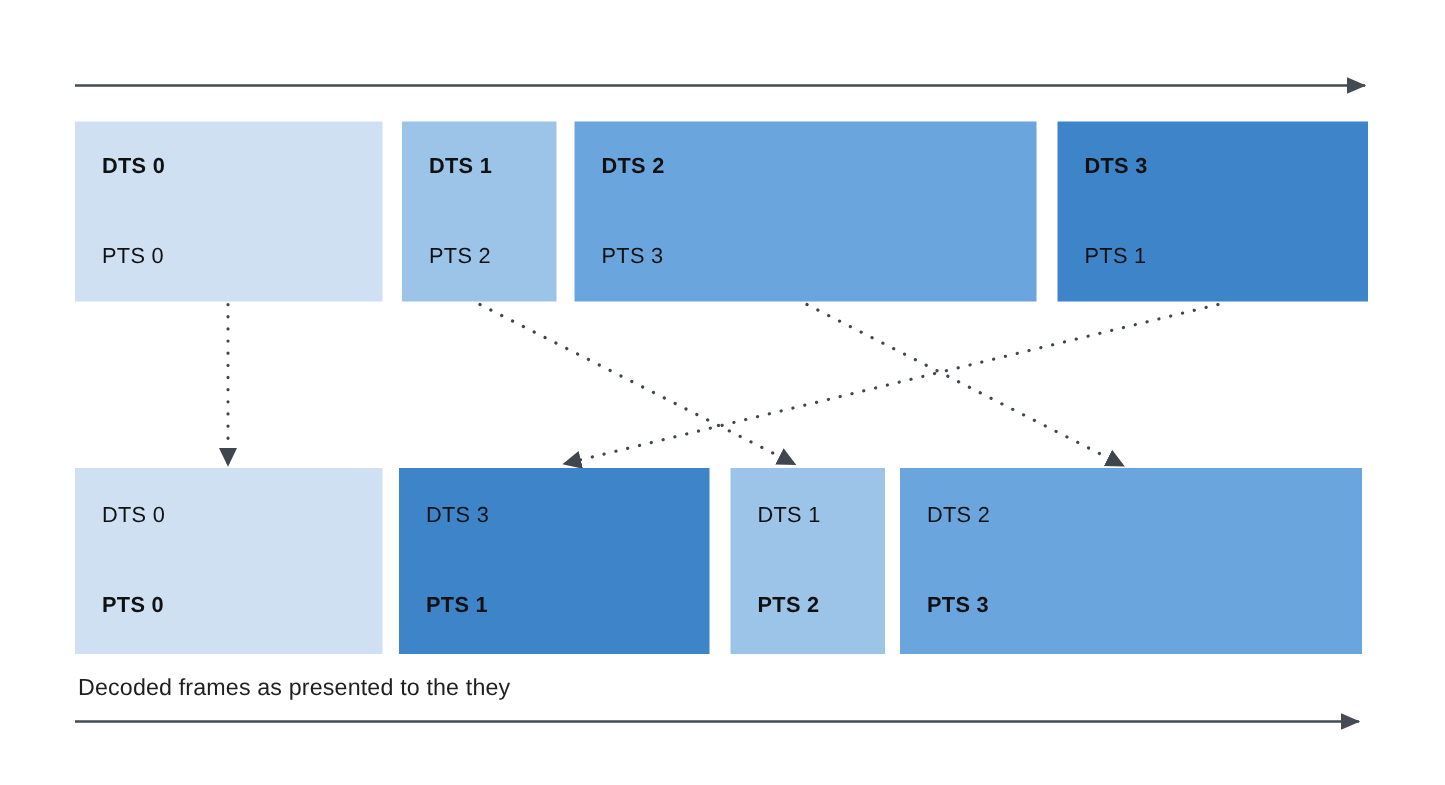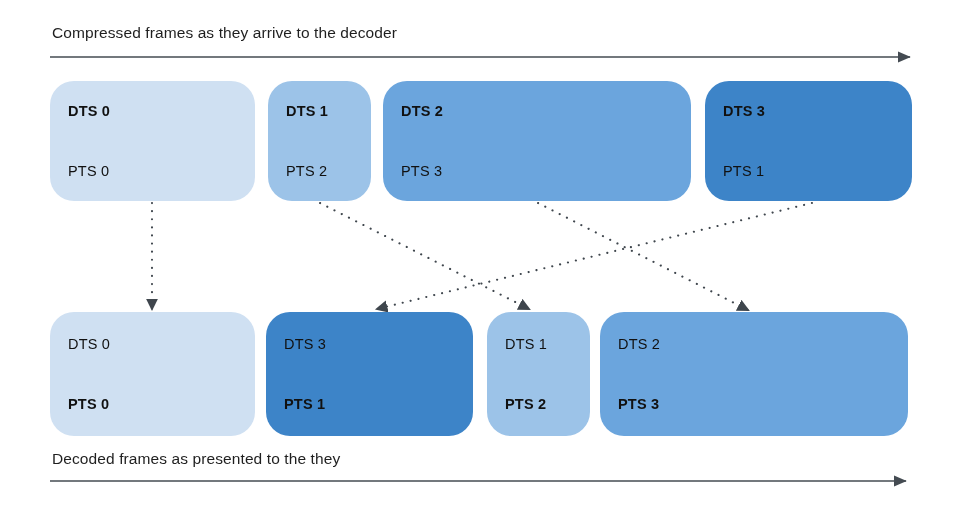--- a/index.html
+++ b/index.html
@@ -37,21 +37,20 @@
     width: 963px;
     height: 523px;
     pointer-events: none;
   }
 
   
   .frame-box {
     position: absolute;
     box-sizing: border-box;
     padding: 0;
-    border-radius: 24px;
   }
   .frame-label {
     position: absolute;
     font-size: 14.5px;
     color: #111111;
     white-space: nowrap;
     letter-spacing: 0.2px;
   }
   .frame-label.bold { font-weight: bold; }
 
@@ -60,21 +59,20 @@
   .row-top .lbl-pts { left: 18px; top: 82px; }
   
   .row-bottom .lbl-dts { left: 18px; top: 24px; }
   .row-bottom .lbl-pts { left: 18px; top: 84px; }
 </style>
 </head>
 <body>
 
 <div id="stage">
 
-  <div class="caption" id="caption-top">Compressed frames as they arrive to the decoder</div>
 
   <div class="caption" id="caption-bottom">Decoded frames as presented to the they</div>
 
   <svg id="axis-layer" viewBox="0 0 963 523" xmlns="http://www.w3.org/2000/svg">
     <defs>
       <marker id="ah-solid" markerWidth="9" markerHeight="9" refX="7.5" refY="4" orient="auto" markerUnits="strokeWidth">
         <path d="M0,0.6 L8,4 L0,7.4 z" fill="#444b52"></path>
       </marker>
       <marker id="ah-dot" markerWidth="6.5" markerHeight="6.5" refX="5" refY="3.1" orient="auto" markerUnits="strokeWidth">
         <path d="M0,0.2 L6,3.1 L0,6 z" fill="#3f464d"></path>

